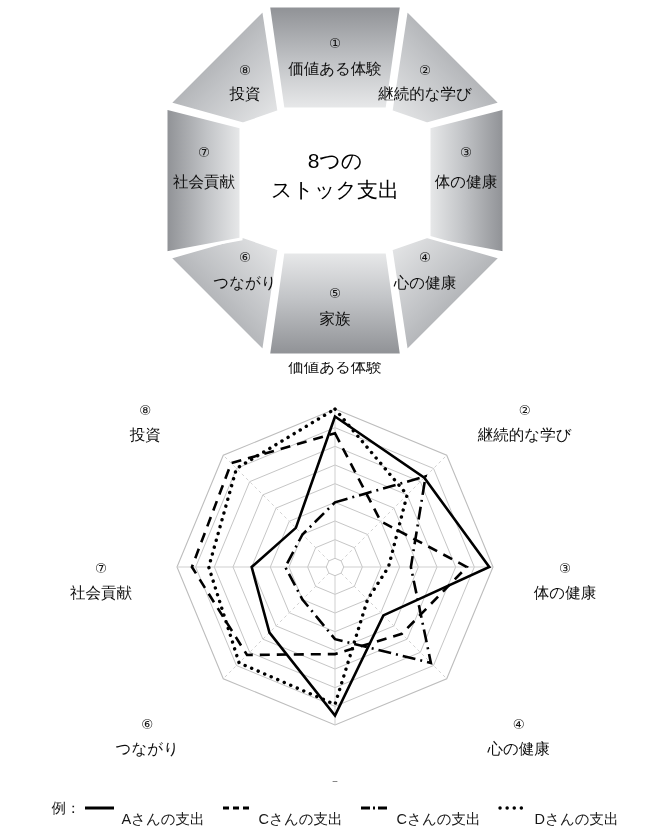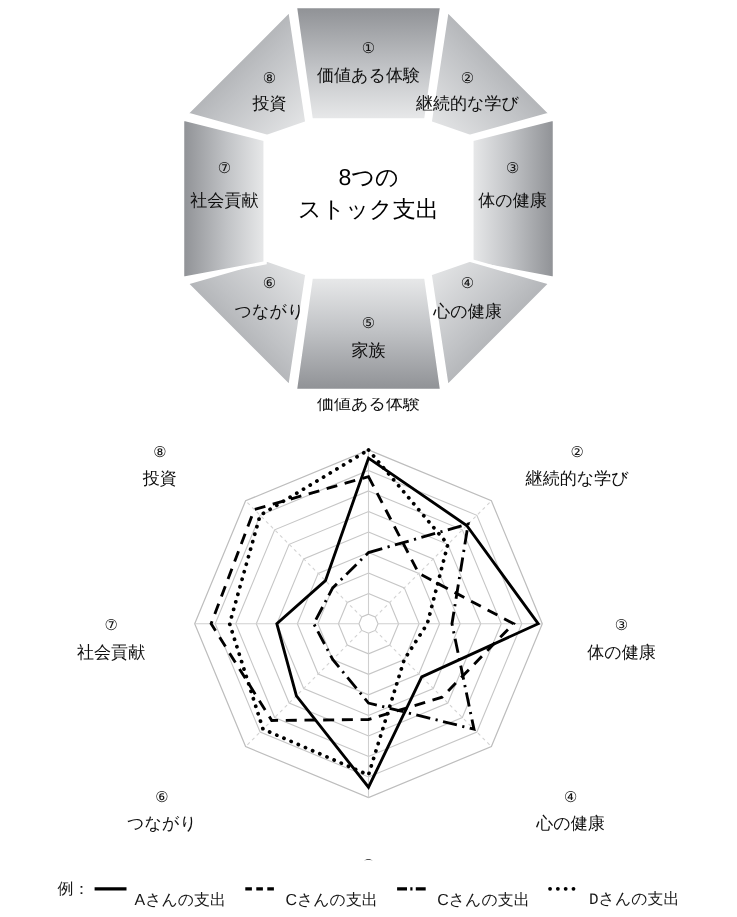--- a/index.html
+++ b/index.html
@@ -114,21 +114,21 @@
     font-size: 14.5px;
     margin-right: 4px;
     white-space: nowrap;
   }
   .legend-item {
     display: flex;
     align-items: center;
     white-space: nowrap;
     margin-right: 17px;
   }
-  .legend-item:last-child { margin-right: 0; font-family: Liberation Mono, monospace; }
+  .legend-item:last-child { margin-right: 0; }
   .legend-swatch {
     width: 31px;
     height: 12px;
     margin-right: 6px;
     flex: 0 0 auto;
   }
   .legend-text {
     font-size: 14.5px;
     line-height: 1;
     margin-top: 22px;

